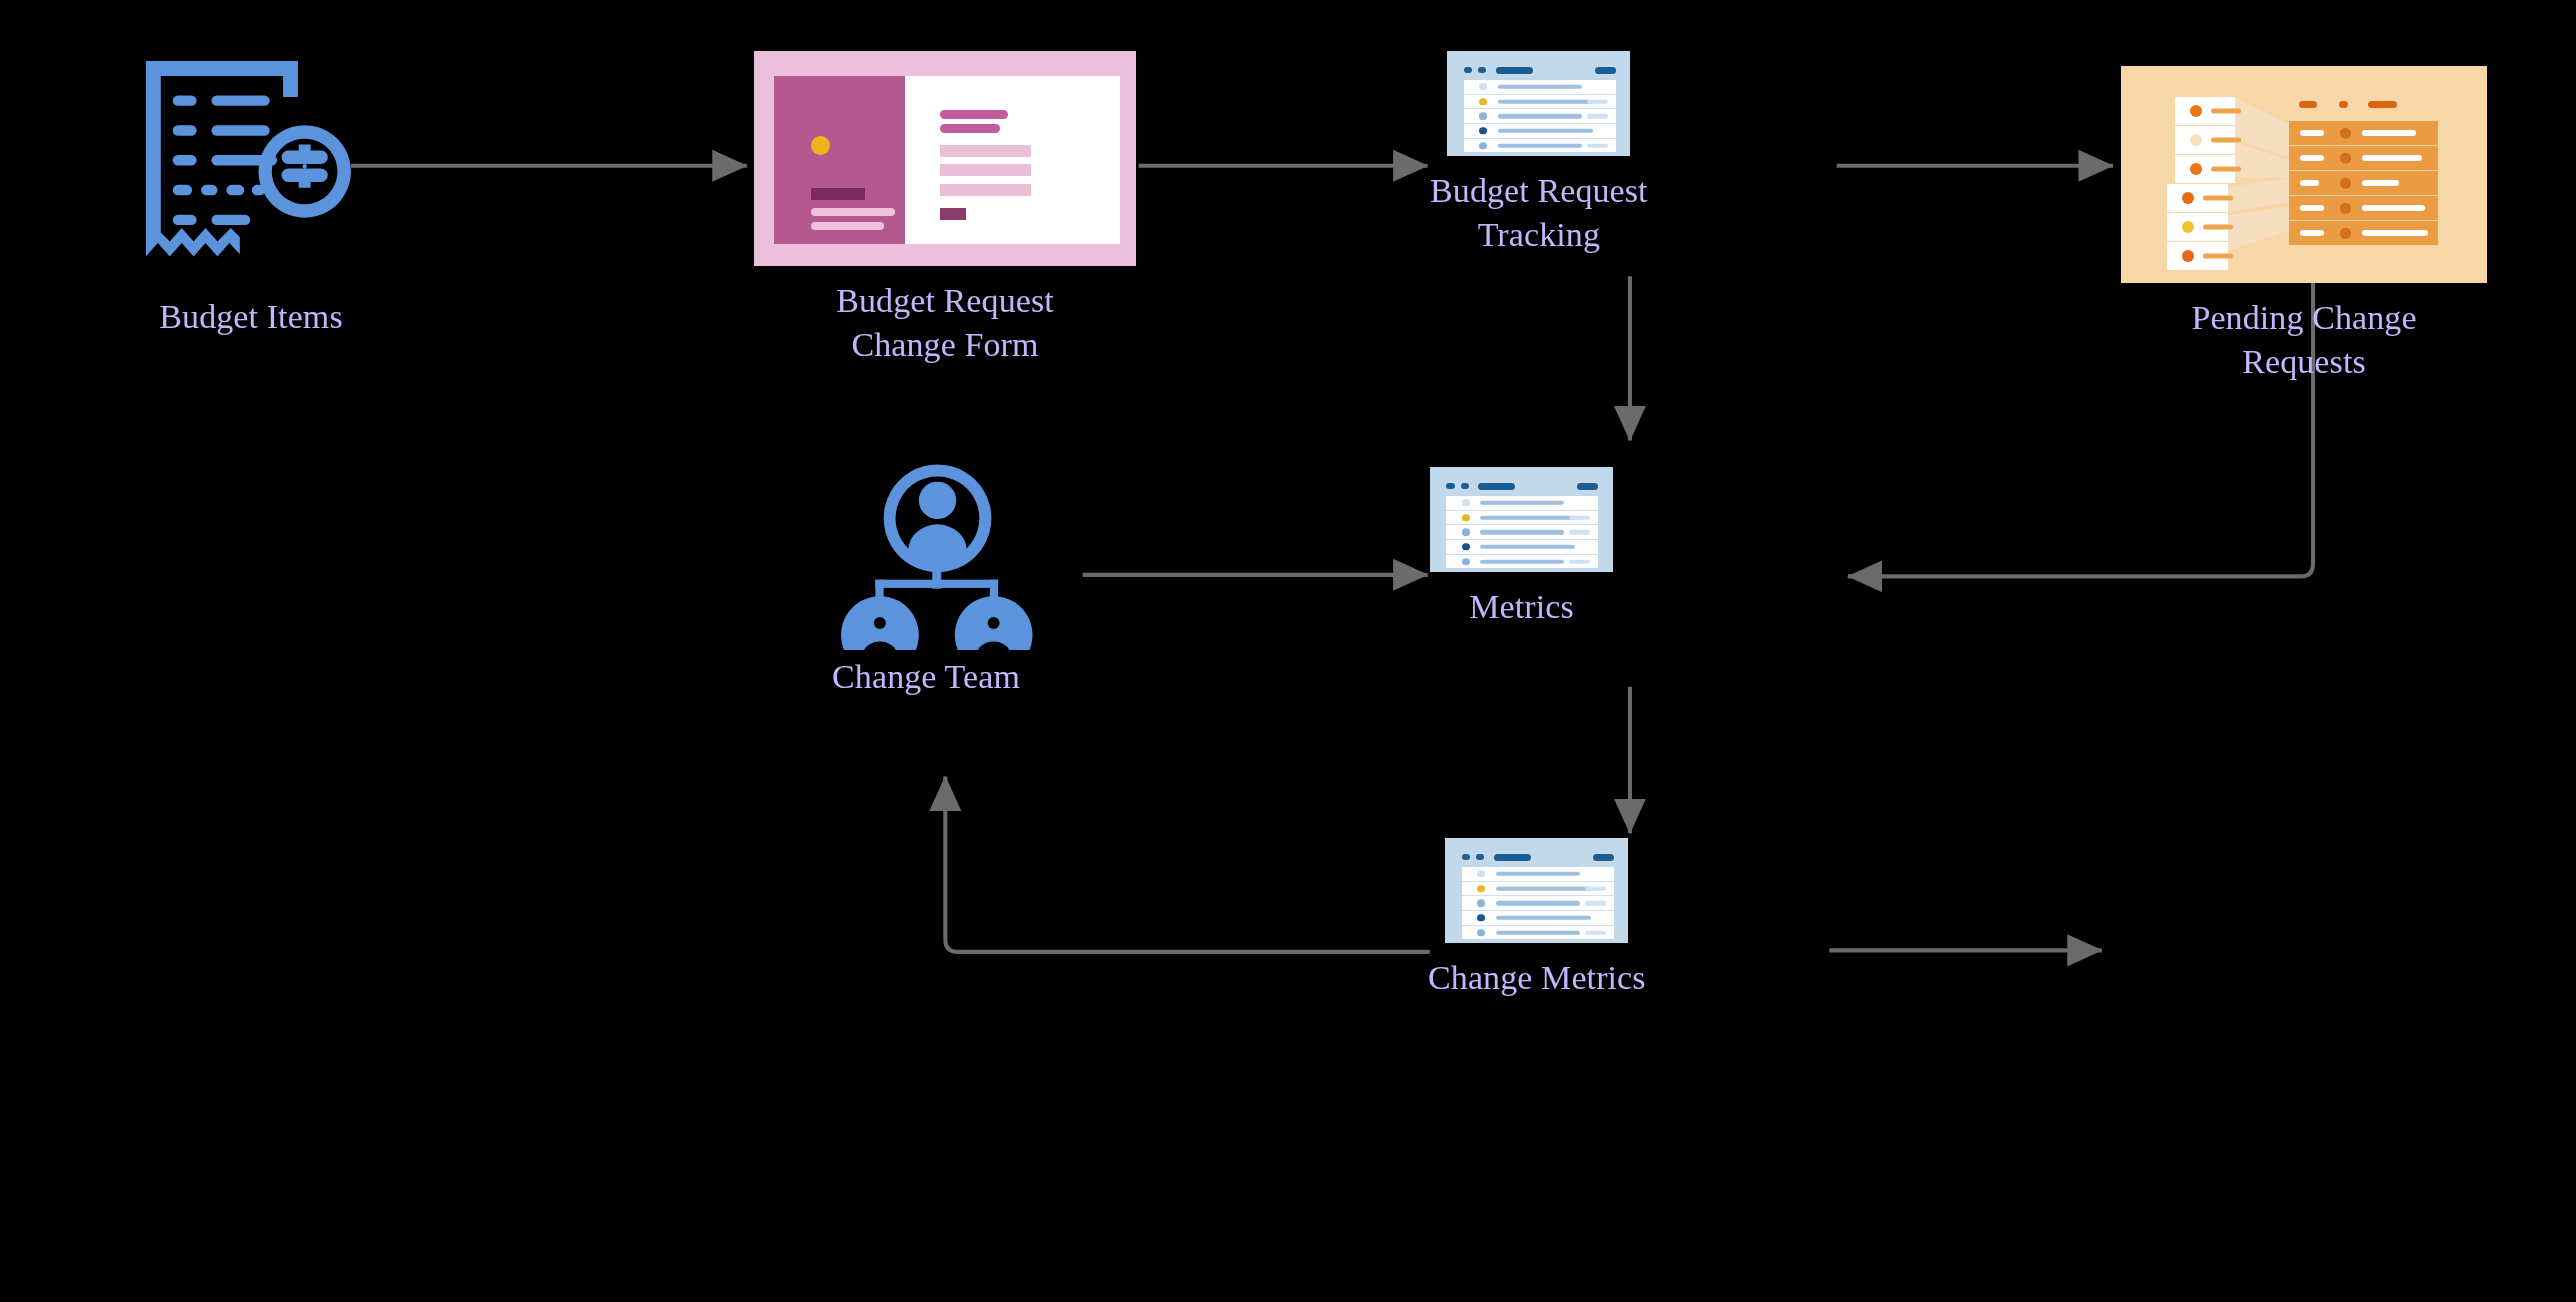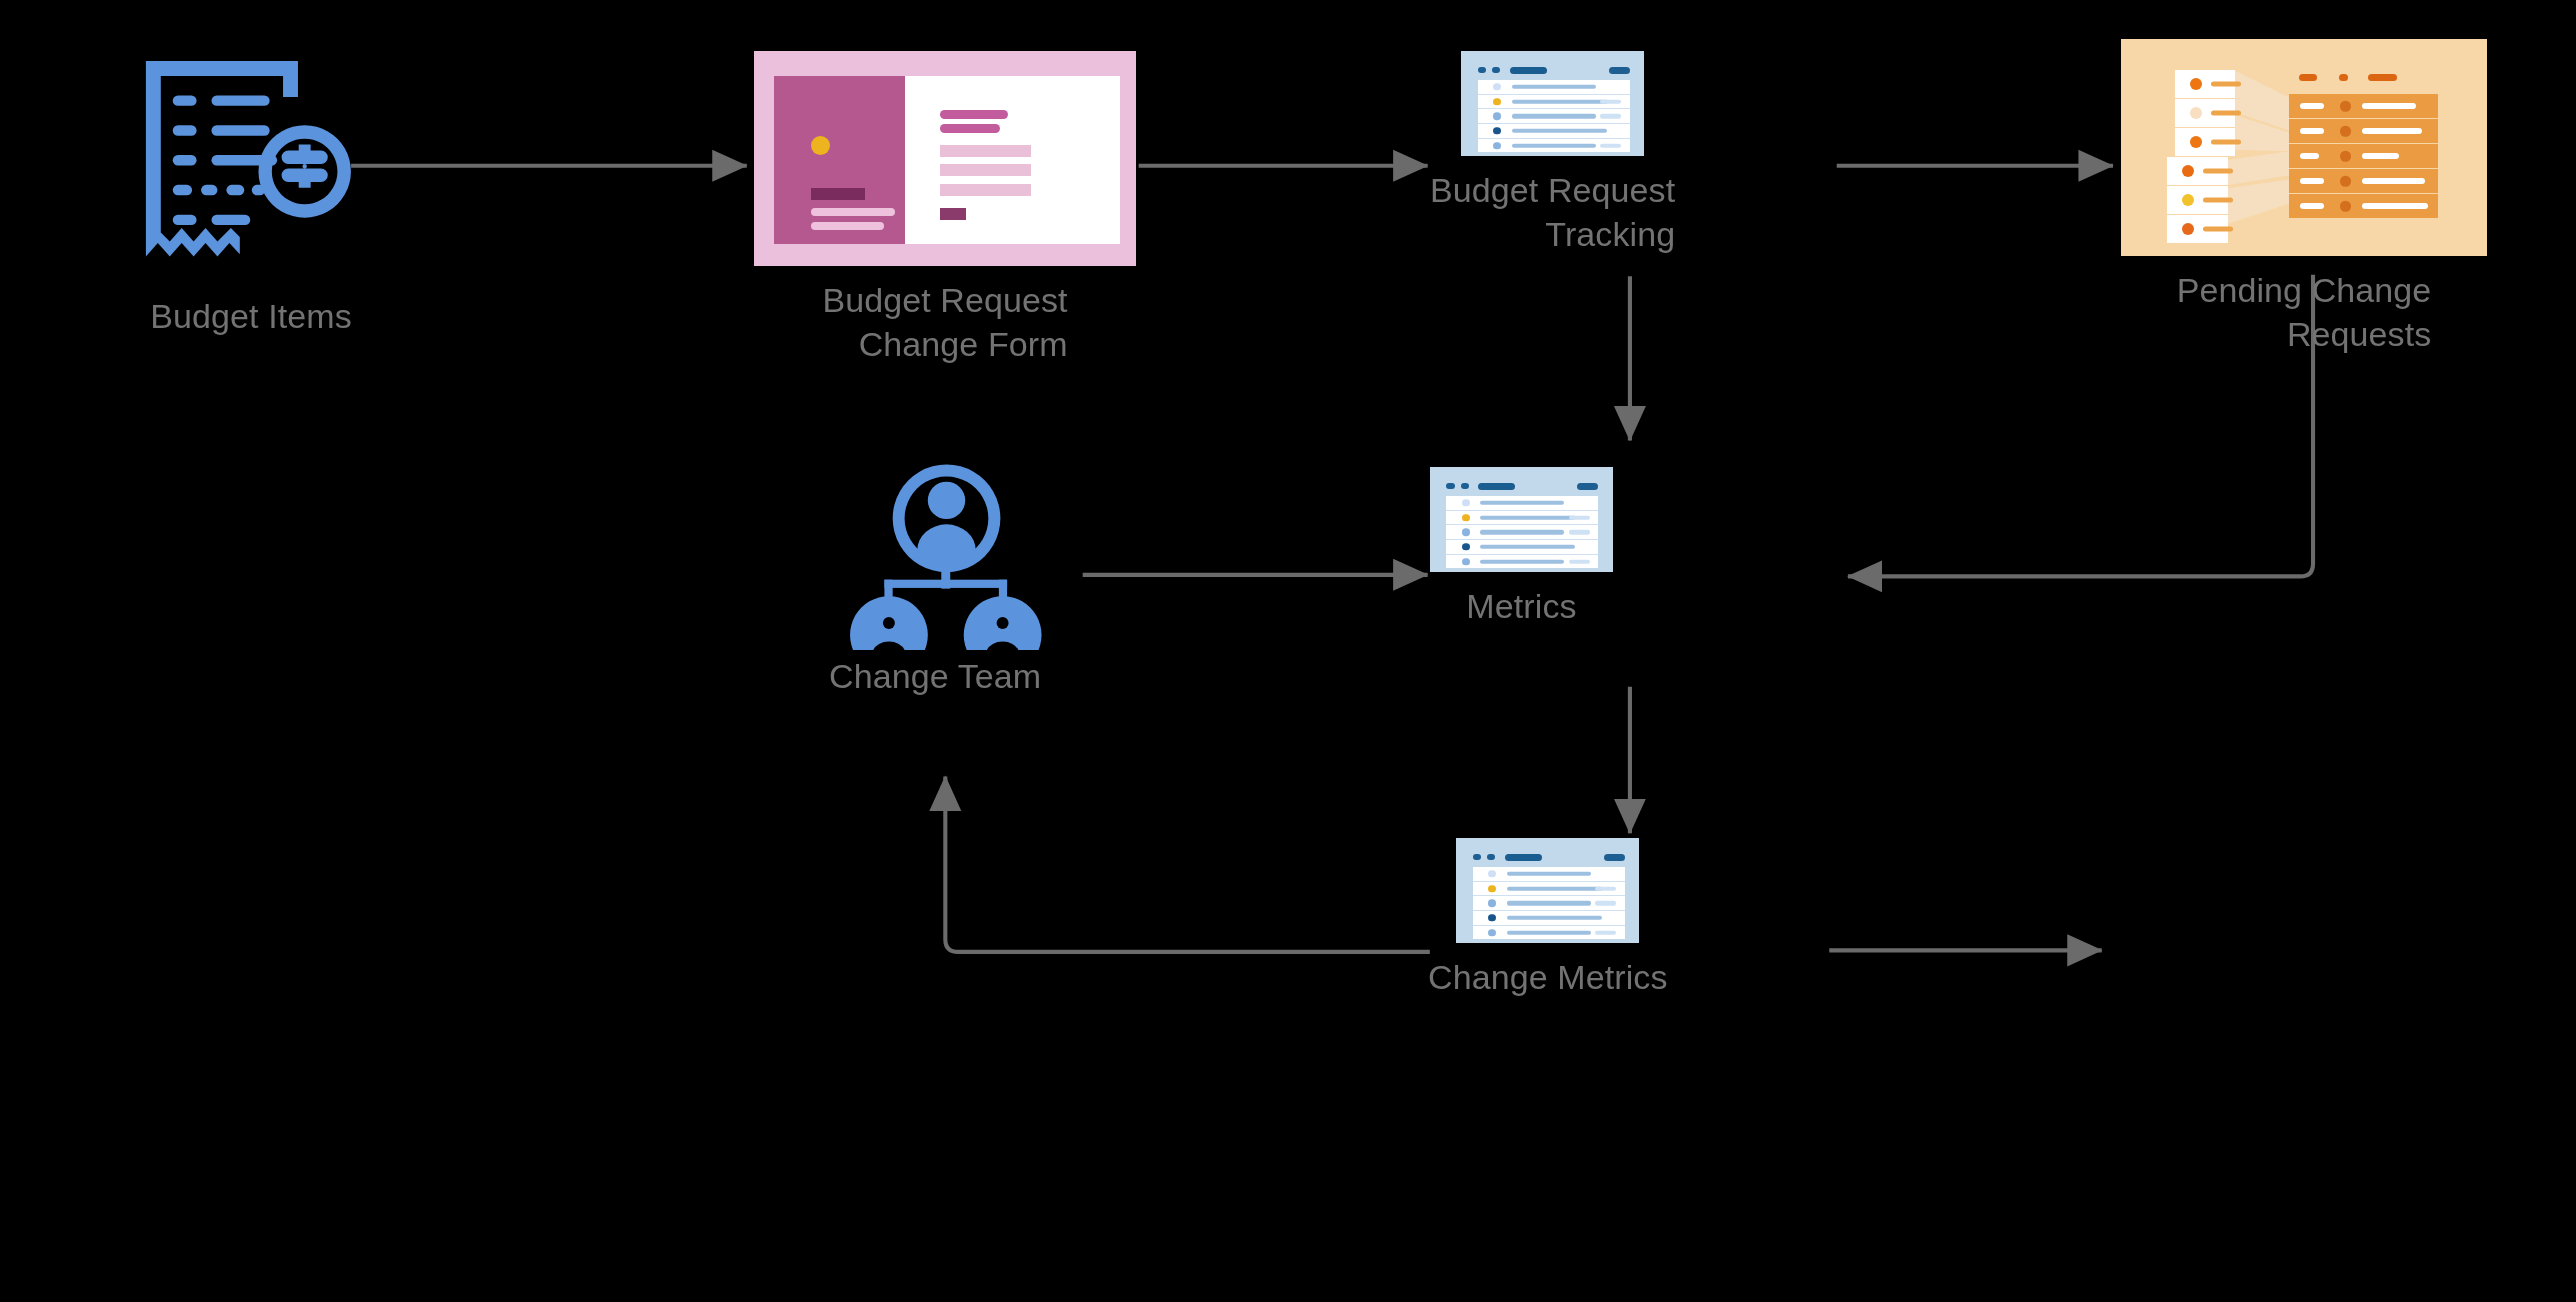--- a/index.html
+++ b/index.html
@@ -19,27 +19,28 @@
     overflow: hidden;
   }
   .node {
     position: absolute;
     display: flex;
     flex-direction: column;
     align-items: center;
   }
   .node-label {
     margin-top: 13.4px;
-    color: #737373;
+    color: #c4b5fd;
     font-size: 34px;
     line-height: 1.28;
-    text-align: right;
+    text-align: center;
     letter-spacing: 0.1px;
     white-space: pre-line;
     font-weight: 400;
+    font-family: Liberation Serif, serif;
   }
   .icon-box {
     position: relative;
   }
 
   
   #wires {
     position: absolute;
     left: 0; top: 0;
     width: 2576px;
@@ -221,21 +222,21 @@
             <div class="bc-bullet" style="background:#8ab4df"></div>
             <div class="bc-line" style="width:84px"></div>
             <div class="bc-tag"></div>
           </div>
         </div>
       </div>
     <div class="node-label">Budget Request
 Tracking</div>
   </div>
 
-  <div class="node" style="left:2121px; top:39px;">
+  <div class="node" style="left:2121px; top:66px;">
     <div class="icon-box orange-card">
       <svg width="366" height="217" viewBox="0 0 490 290" style="position:absolute;left:0;top:0">
         <g fill="#f6dfc0">
           <polygon points="148,40 225,78 225,122 148,96"></polygon>
           <polygon points="148,100 225,125 225,150 148,148"></polygon>
           <polygon points="140,162 225,150 225,182 140,196"></polygon>
           <polygon points="140,200 225,188 225,220 140,248"></polygon>
         </g>
       </svg>
       <div class="oc-stackA" style="left:54px; top:31px; width:60px;">

